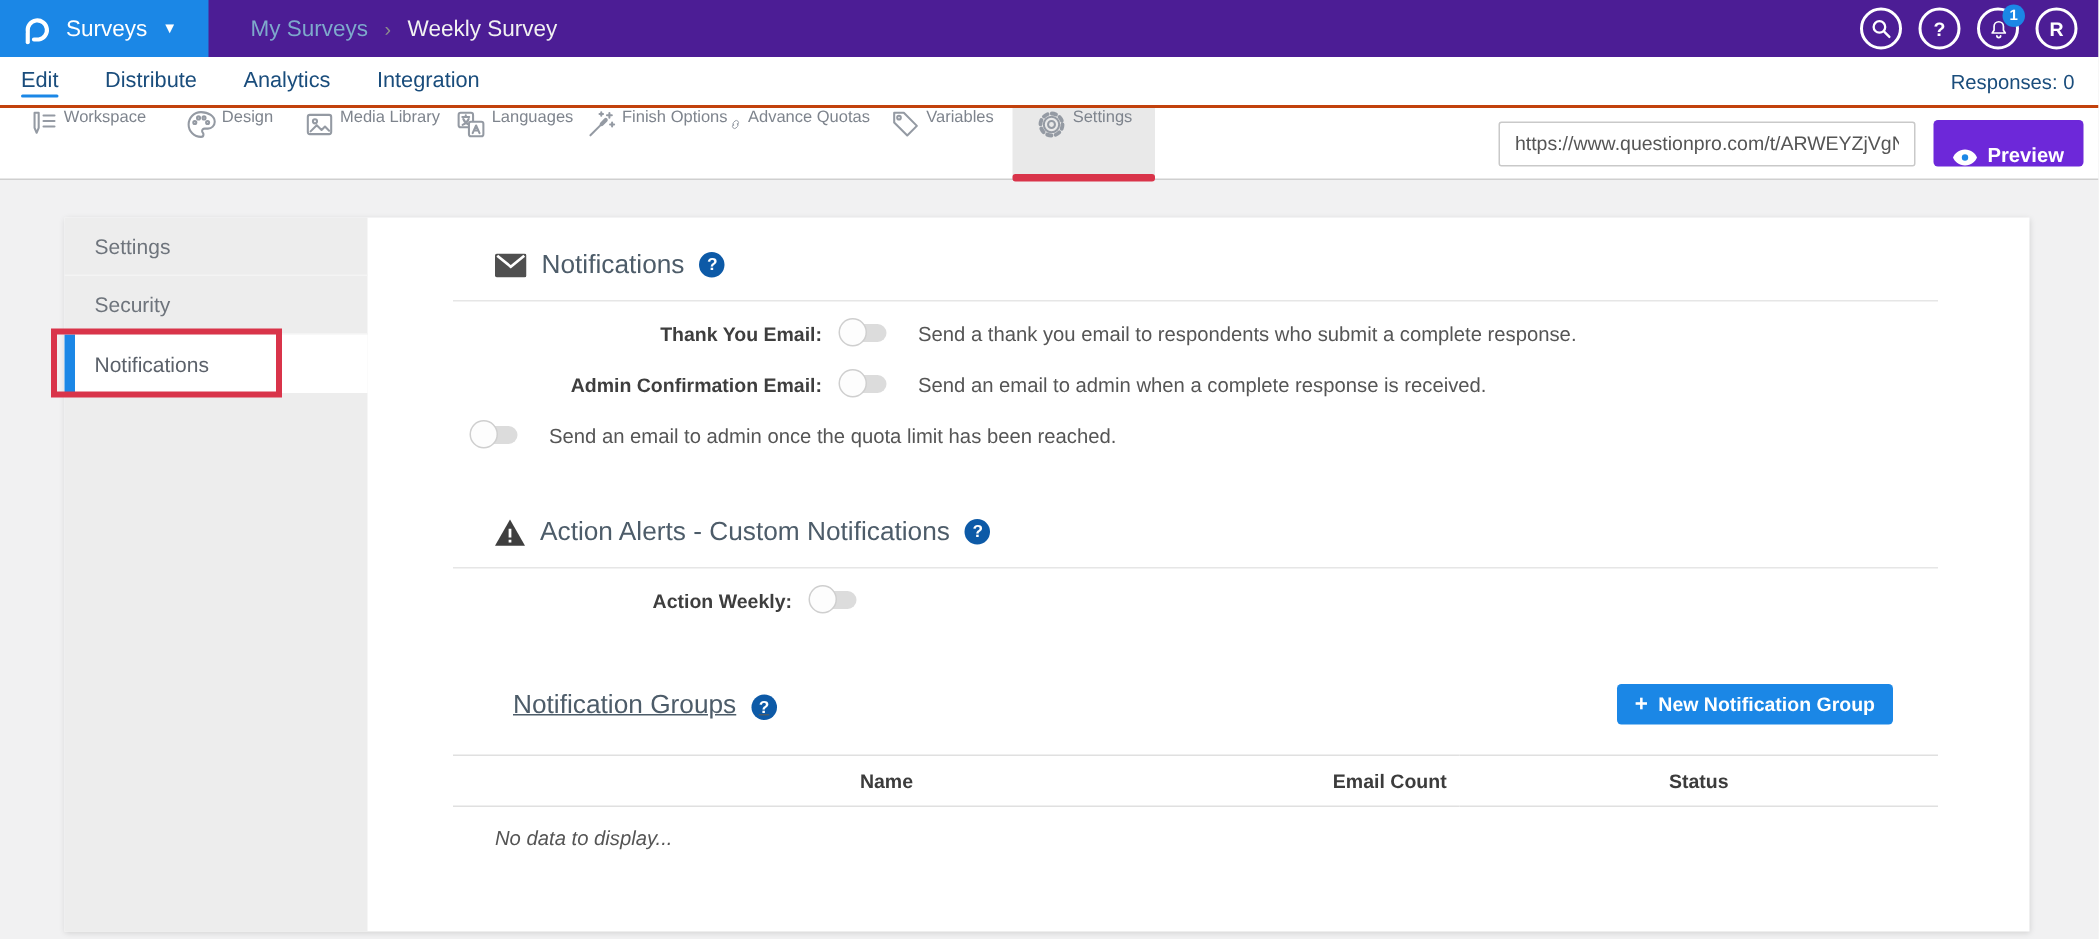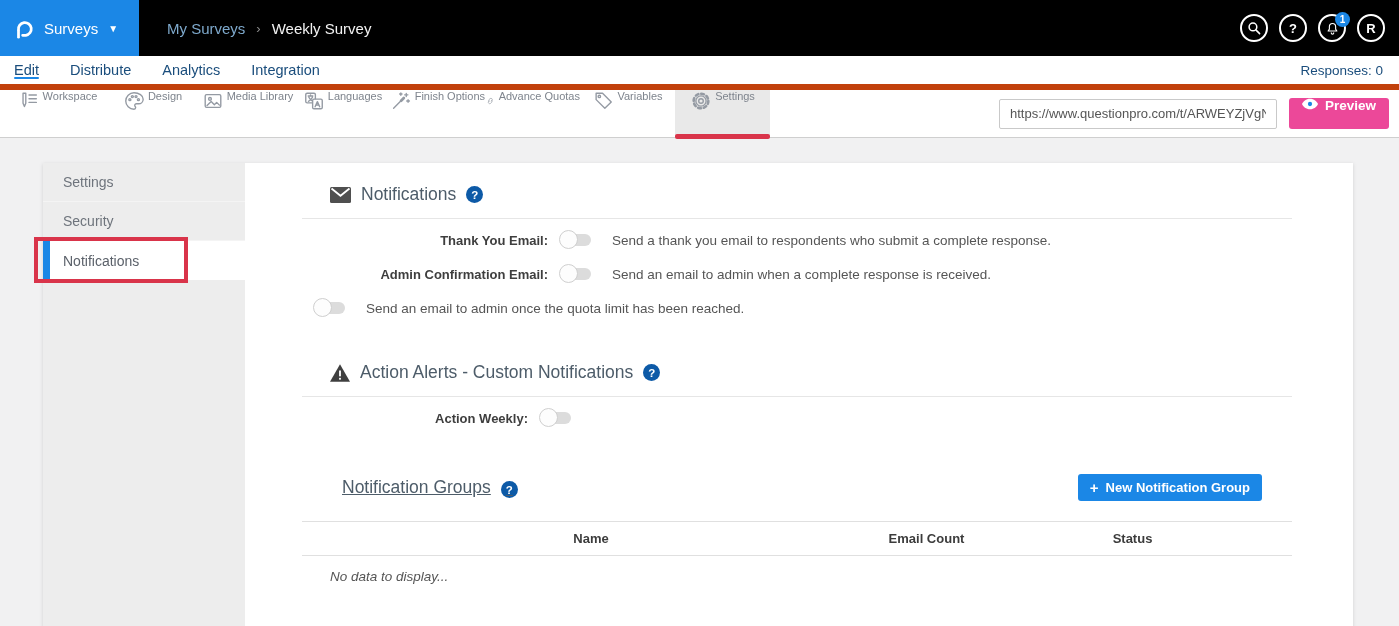--- a/index.html
+++ b/index.html
@@ -1,38 +1,38 @@
 <!DOCTYPE html>
 <html><head>
 <meta charset="utf-8">
 <style>
   * { box-sizing: border-box; margin: 0; padding: 0; }
   html,body { width:1399px; height:626px; overflow:hidden;
     font-family:"Liberation Sans", sans-serif; background:#f1f1f2; }
 
   
-  .topbar { height:56px; background:#000000; display:flex; align-items:stretch; color:#fff; }
+  .topbar { height:38px; background:#4c1d95; display:flex; align-items:stretch; color:#fff; }
   .logo-block { width:139px; background:#1b87e6; display:flex; align-items:center;
     padding-left:13px; gap:9px; cursor:pointer; flex:none; }
   .logo-block .menu-label { font-size:15px; }
   .logo-block .caret { font-size:10px; margin-left:1px; }
   .breadcrumb { display:flex; align-items:center; gap:11px; margin-left:28px; font-size:15px; }
   .crumb-parent { color:#7ea9cc; cursor:pointer; }
   .crumb-sep { color:#8d8d8d; font-size:13px; }
   .crumb-current { color:#f2f2f2; }
   .topbar-icons { margin-left:auto; display:flex; align-items:center; gap:11px; padding-right:14px; }
   .circle-icon { width:28px; height:28px; border:2px solid #fff; border-radius:50%;
     display:flex; align-items:center; justify-content:center; position:relative;
     cursor:pointer; font-weight:bold; font-size:13px; color:#fff; flex:none; }
   .badge { position:absolute; top:-4px; right:-6px; min-width:15px; height:15px;
     background:#1b87e6; border-radius:50%; font-size:10px; font-weight:bold;
     display:flex; align-items:center; justify-content:center; }
 
   
-  .navtabs { height:34px; background:#fff; border-bottom:6px solid #c2410c;
+  .navtabs { height:34px; background:#fff; border-bottom:2px solid #c2410c;
     display:flex; align-items:stretch; padding-left:14px; }
   .navtab { display:flex; align-items:center; margin-right:31px; font-size:14.5px;
     color:#1a4d7c; cursor:pointer; position:relative; }
   .navtab.active::after { content:""; position:absolute; left:0; right:0; bottom:5px;
     height:2px; background:#1b87e6; border-radius:1px; }
   .responses { margin-left:auto; display:flex; align-items:center; padding-right:16px;
     font-size:13.5px; color:#1a4d7c; }
 
   
   .toolbar { height:48px; background:#fff; border-bottom:1px solid #cfcfcf;
@@ -40,23 +40,23 @@
   .tool-item { width:95px; display:flex; align-items:flex-start;
     justify-content:center; gap:3px; cursor:pointer; position:relative; flex:none; }
   .tool-item svg { stroke:#949aa3; fill:none; stroke-width:1.5; stroke-linecap:round; stroke-linejoin:round; }
   .tool-item .tool-label { font-size:11px; color:#7e848d; white-space:nowrap; }
   .tool-item.active { background:#e9e9e9; }
   .red-underline { position:absolute; left:0; right:0; bottom:-2px; height:5px;
     background:#d9344a; border-radius:2px; z-index:5; }
   .toolbar-right { margin-left:auto; display:flex; align-items:center; padding-right:10px; }
   .url-input { width:278px; height:30px; border:1px solid #c9c9c9; border-radius:2px;
     padding:0 10px; font-size:13px; color:#555; font-family:"Liberation Sans",sans-serif; }
-  .preview-btn { margin-left:12px; height:31px; background:#ec4899; border:none; color:#fff;
+  .preview-btn { margin-left:12px; height:31px; background:#6d28d9; border:none; color:#fff;
     border-radius:3px; padding:0 13px; font-size:13.5px; font-weight:bold; cursor:pointer;
-    display:flex; align-items:flex-start; gap:7px; font-family:"Liberation Sans",sans-serif; }
+    display:flex; align-items:flex-end; gap:7px; font-family:"Liberation Sans",sans-serif; }
 
   
   .content-wrap { position:relative; height:501px; background:#f1f1f2; }
   .panel { position:absolute; left:43px; top:25px; width:1310px; bottom:0;
     background:#fff; box-shadow:0 1px 4px rgba(0,0,0,.13); }
   .side { position:absolute; left:0; top:0; bottom:0; width:202px; background:#ededed; }
   .side-item { height:39px; display:flex; align-items:center; padding-left:20px;
     font-size:14px; color:#6e747c; cursor:pointer; border-bottom:1px solid #f4f4f4; }
   .side-item.active { background:#fff; border-left:7px solid #1b87e6; padding-left:13px;
     color:#5b616a; border-bottom:none; }

